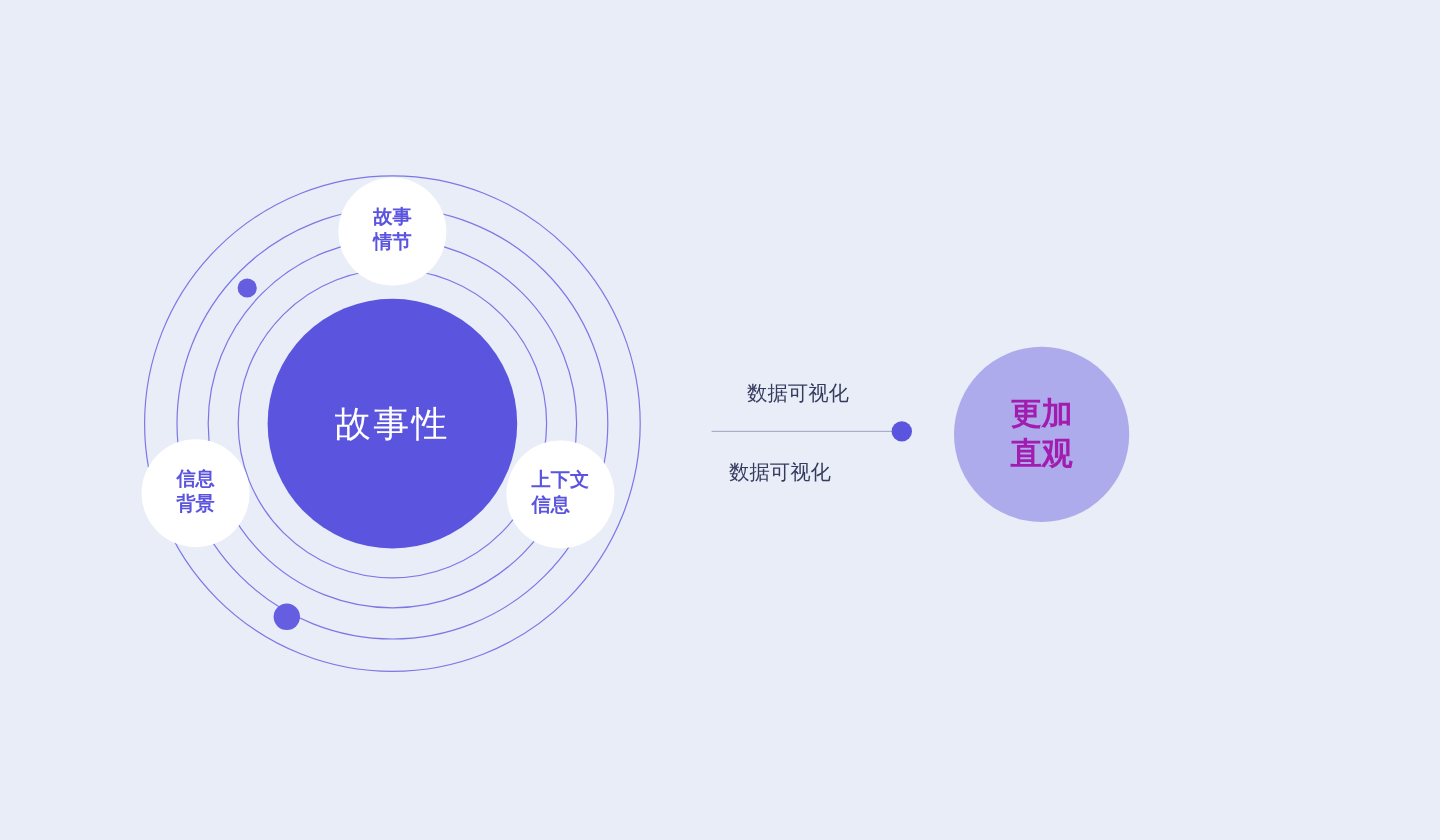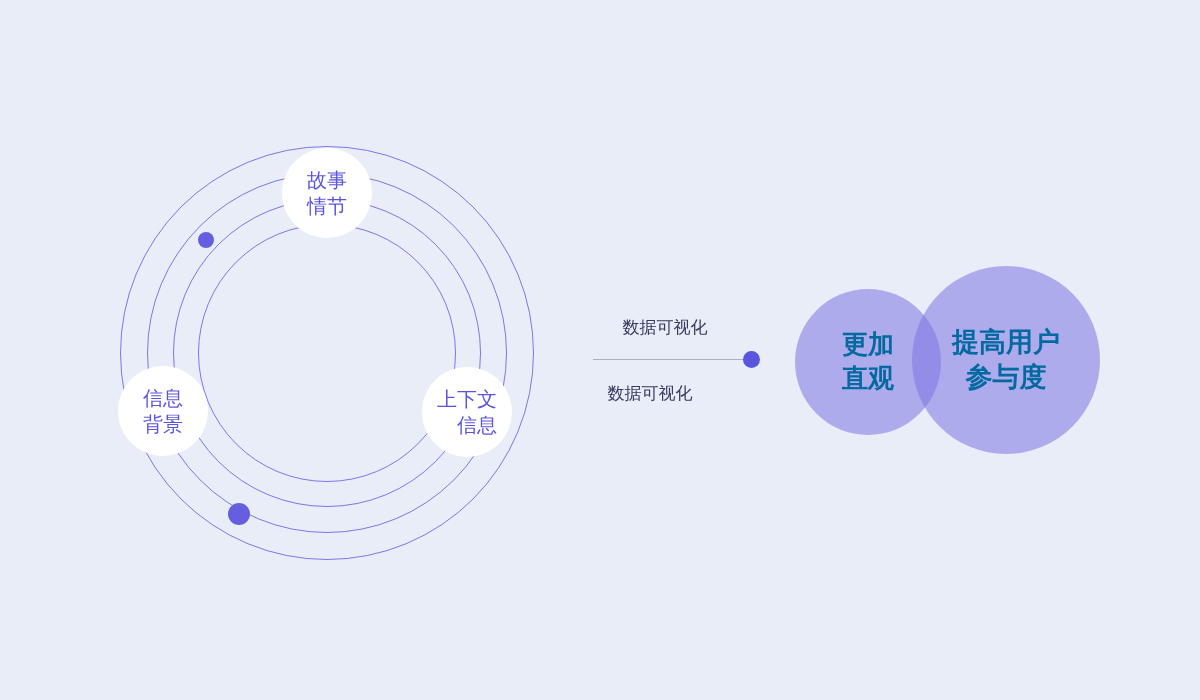--- a/index.html
+++ b/index.html
@@ -42,24 +42,24 @@
   .satellite {
     position: absolute;
     width: 90px; height: 90px;
     border-radius: 50%;
     background: #ffffff;
     display: flex; align-items: center; justify-content: center;
     z-index: 4;
   }
   .satellite .label {
     color: #5b54de;
-    font-size: 20px;
-    font-weight: 400;
+    font-size: 16px;
+    font-weight: 700;
     line-height: 1.3;
-    text-align: right;
+    text-align: left;
     white-space: pre-line;
   }
   .sat-top   { left: 282px; top: 148px; }
   .sat-left  { left: 118px; top: 366px; }
   .sat-right { left: 422px; top: 367px; }
 
   .orbit-dot {
     position: absolute;
     border-radius: 50%;
     background: #655ee1;
@@ -104,41 +104,44 @@
   
   .venn-circle {
     position: absolute;
     border-radius: 50%;
     background: rgba(124, 117, 226, 0.55);
     display: flex; align-items: center; justify-content: center;
   }
   .venn-left  { left: 795px; top: 289px; width: 146px; height: 146px; }
   .venn-right { left: 912px; top: 266px; width: 188px; height: 188px; }
   .venn-circle .label {
-    color: #0369a1;
+    color: #a21caf;
     font-weight: 600;
     line-height: 1.3;
     text-align: center;
     white-space: pre-line;
     position: relative;
     z-index: 2;
   }
   .venn-left .label  { font-size: 26px; }
   .venn-right .label { font-size: 27px; }
 </style>
 </head>
 <body>
 
 <div class="canvas">
 
   <div class="ring ring-1"></div>
   <div class="ring ring-2"></div>
   <div class="ring ring-3"></div>
   <div class="ring ring-4"></div>
 
+  <div class="center-circle">
+    <span class="label">故事性</span>
+  </div>
 
   <div class="satellite sat-top">
     <span class="label">故事
 情节</span>
   </div>
 
   <div class="satellite sat-left">
     <span class="label">信息
 背景</span>
   </div>
@@ -156,18 +159,14 @@
   <div class="connector-line"></div>
   <div class="connector-end-dot"></div>
 
   <div class="connector-bottom-label">数据可视化</div>
 
   <div class="venn-circle venn-left">
     <span class="label">更加
 直观</span>
   </div>
 
-  <div class="venn-circle venn-right">
-    <span class="label">提高用户
-参与度</span>
-  </div>
 
 </div>
 
 </body></html>

